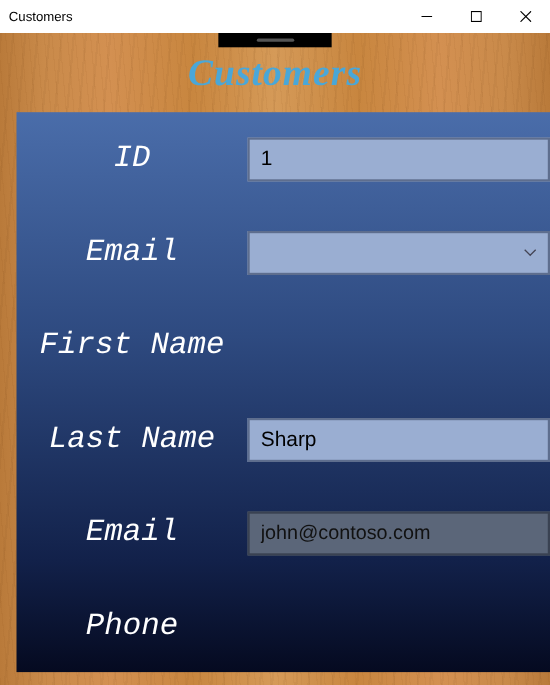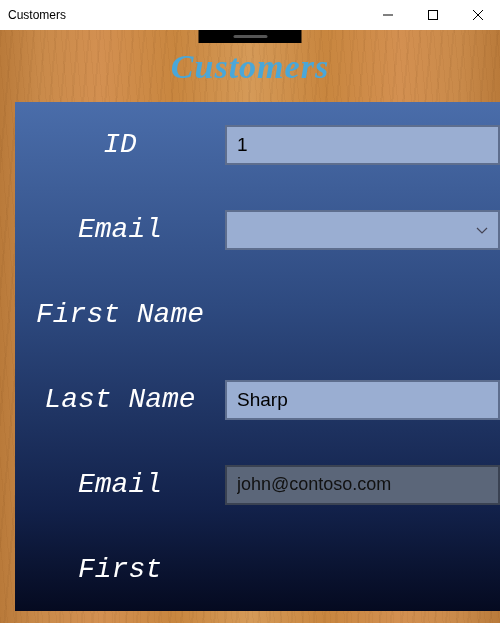--- a/index.html
+++ b/index.html
@@ -210,17 +210,17 @@
     </div>
 
     <div class="row">
       <div class="label">Email</div>
       <div class="field">
         <input class="input-dark" type="text" value="john@contoso.com" style="">
       </div>
     </div>
 
     <div class="row">
-      <div class="label">First</div>
+      <div class="label">Phone</div>
     </div>
 
   </div>
 </div>
 
 </body></html>

